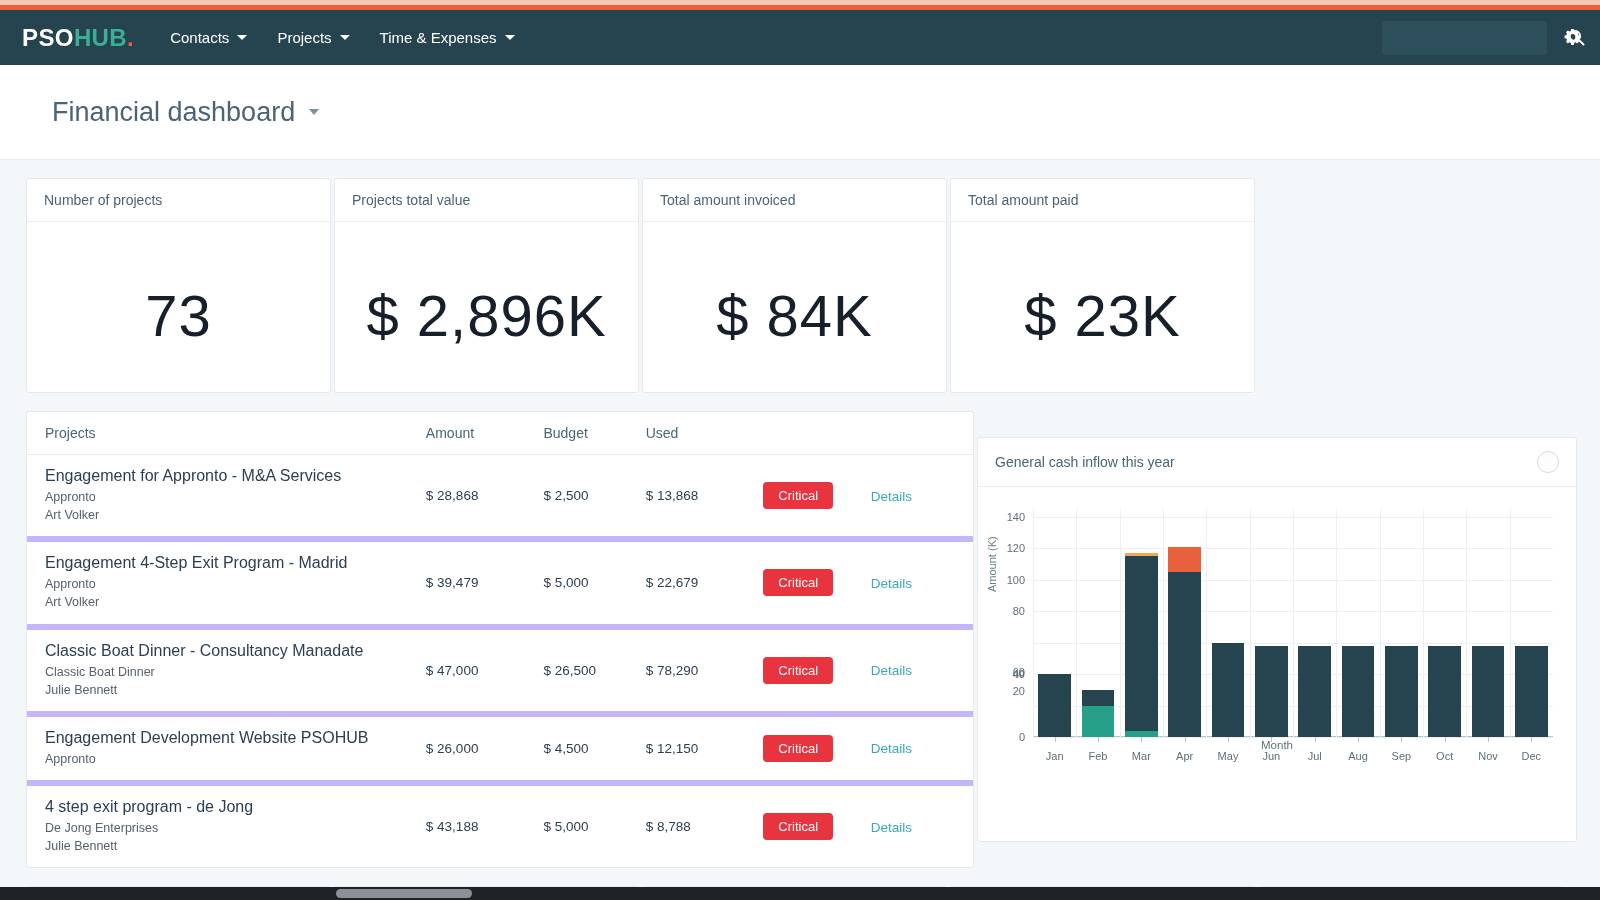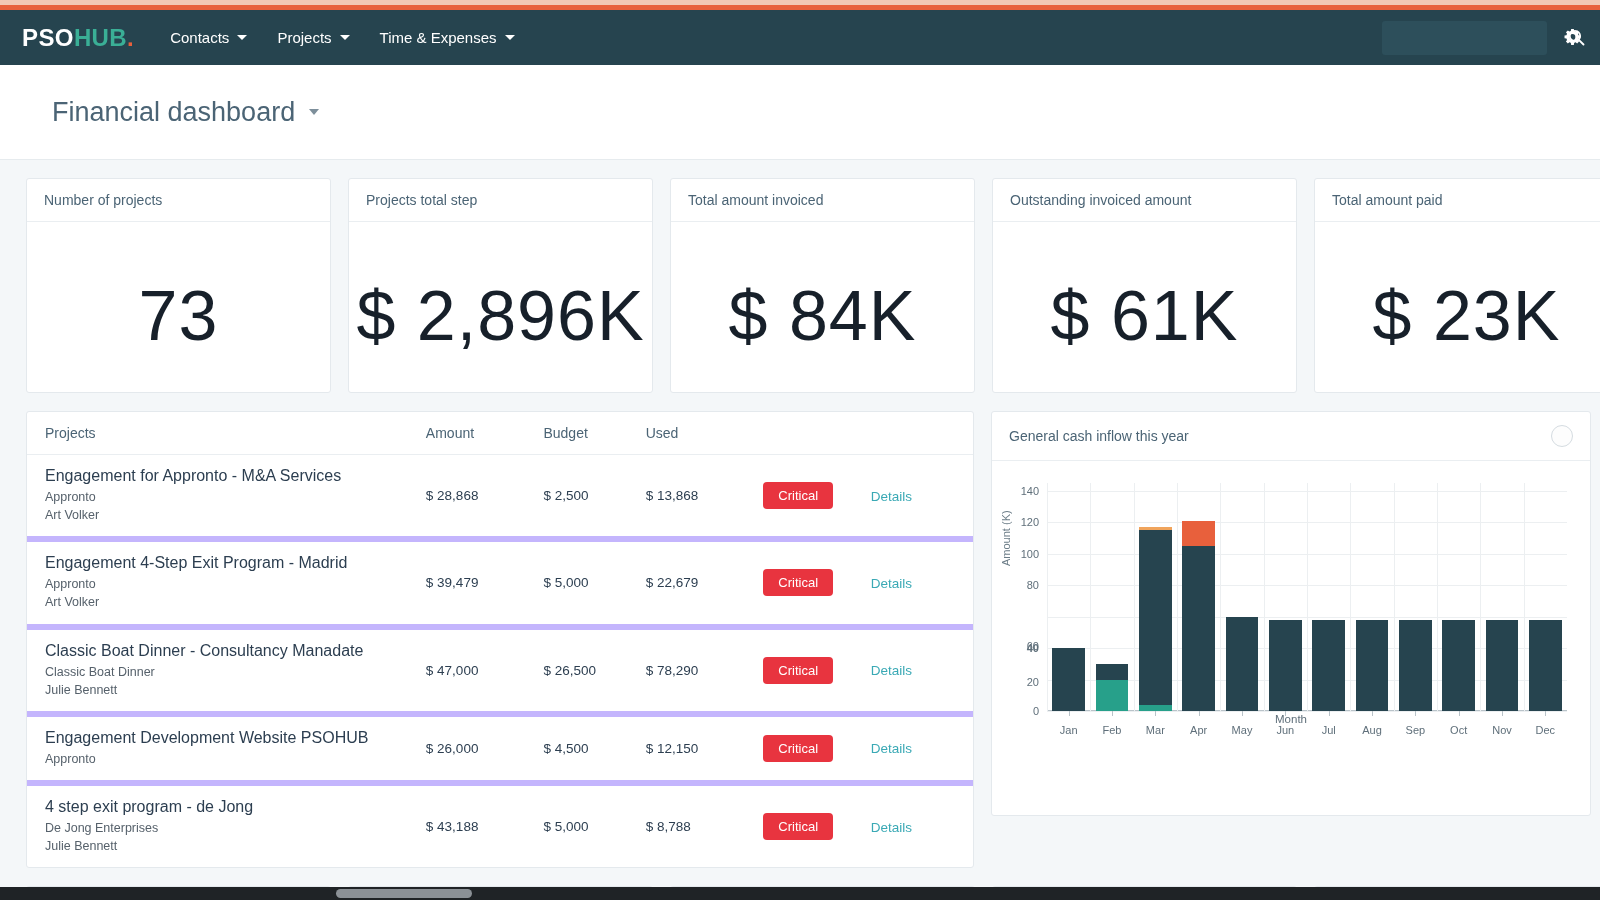--- a/index.html
+++ b/index.html
@@ -102,21 +102,21 @@
     border-top: 6px solid #7d8f9b;
   }
 
   
   #content {
     padding: 18px 0 0 26px;
     background: #f4f7f9;
     height: 728px;
   }
 
-  .row { display: flex; gap: 17px; }
+  .row { display: flex; gap: 3px; align-items: center; }
   #kpi-row { margin-bottom: 18px; }
 
   .card {
     background: #ffffff;
     border: 1px solid #e4e9ed;
     border-radius: 3px;
   }
   .card-header {
     padding: 13px 17px;
     border-bottom: 1px solid #eaeef1;
@@ -128,21 +128,21 @@
 
   
   .kpi-card { width: 305px; flex: none; height: 215px; display: flex; flex-direction: column; }
   .kpi-body {
     flex: 1;
     display: flex;
     align-items: center;
     justify-content: center;
   }
   .kpi-value {
-    font-size: 70px;
+    font-size: 58px;
     color: #17202a;
     font-weight: 300;
     white-space: nowrap;
     letter-spacing: 1px;
     margin-top: 17px;
   }
 
   
   #mid-row { margin-bottom: 18px; }
 
@@ -355,35 +355,29 @@
 <div id="content">
 
   <div class="row" id="kpi-row">
     <div class="card kpi-card">
       <div class="card-header">Number of projects</div>
       <div class="kpi-body">
         <div class="kpi-value">73</div>
       </div>
     </div>
     <div class="card kpi-card">
-      <div class="card-header">Projects total step</div>
+      <div class="card-header">Projects total value</div>
       <div class="kpi-body">
         <div class="kpi-value">$ 2,896K</div>
       </div>
     </div>
     <div class="card kpi-card">
       <div class="card-header">Total amount invoiced</div>
       <div class="kpi-body">
         <div class="kpi-value">$ 84K</div>
-      </div>
-    </div>
-    <div class="card kpi-card">
-      <div class="card-header">Outstanding invoiced amount</div>
-      <div class="kpi-body">
-        <div class="kpi-value">$ 61K</div>
       </div>
     </div>
     <div class="card kpi-card">
       <div class="card-header">Total amount paid</div>
       <div class="kpi-body">
         <div class="kpi-value">$ 23K</div>
       </div>
     </div>
   </div>
 
@@ -471,21 +465,21 @@
         <span id="chart-toggle"></span>
       </div>
       <div id="chart-body">
         <div id="ylabel">Amount (K)</div>
         <div id="plot-wrap">
           <div id="axis-x"></div>
           <div id="axis-y"></div>
         <div class="gridline" style="top: 228px;"></div>
             <div class="ytick" style="top: 228px;">0</div>
             <div class="gridline" style="top: 196.552px;"></div>
-            <div class="ytick" style="top: 199px;">20</div>
+            <div class="ytick" style="top: 182px;">20</div>
             <div class="gridline" style="top: 165.103px;"></div>
             <div class="ytick" style="top: 165.103px; font-weight: bold;">40</div>
             <div class="gridline" style="top: 133.655px;"></div>
             <div class="ytick" style="top: 133.655px; margin-top: 29px;">60</div>
             <div class="gridline" style="top: 102.207px;"></div>
             <div class="ytick" style="top: 102.207px;">80</div>
             <div class="gridline" style="top: 70.7586px;"></div>
             <div class="ytick" style="top: 70.7586px;">100</div>
             <div class="gridline" style="top: 39.3103px;"></div>
             <div class="ytick" style="top: 39.3103px;">120</div>

